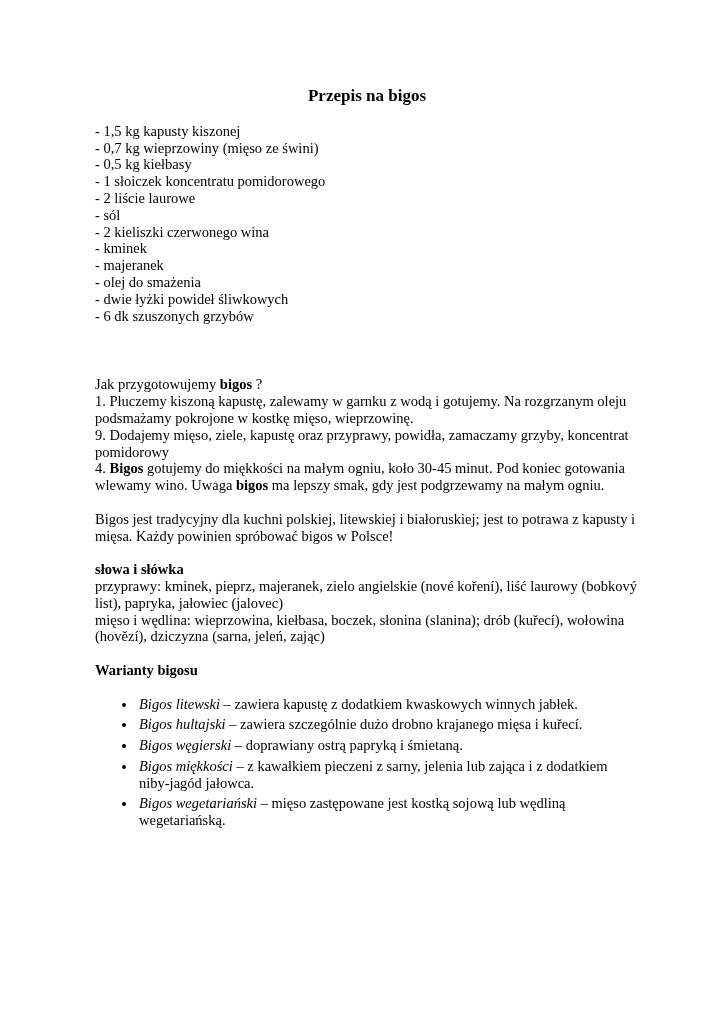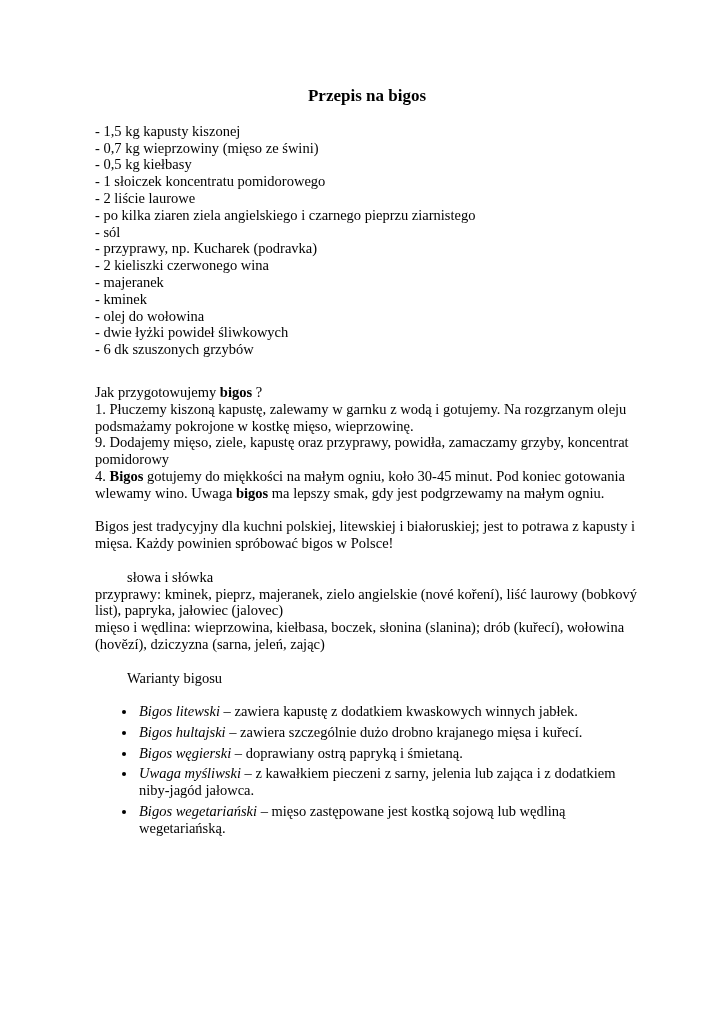--- a/index.html
+++ b/index.html
@@ -23,22 +23,22 @@
   }
   .doc-title {
     margin: 0 0 16.8px 0;
     text-align: center;
     font-size: 17px;
     line-height: 20px;
     font-weight: bold;
   }
   p { margin: 0; }
   .section-gap-1 { margin-top: 16.8px; }
-  .section-gap-2 { margin-top: 26px; }
-  .bold-heading { font-weight: normal; margin-left: 32px; }
+  .section-gap-2 { margin-top: 52px; }
+  .bold-heading { font-weight: bold; }
   .variant-list {
     margin: 16.8px 0 0 0;
     padding: 0 0 0 38px;
     list-style: disc outside;
   }
   .variant-list li { margin: 4px; padding-left: 2px; }
   .variant-name { font-style: italic; }
 </style>
 </head>
 <body>
@@ -54,33 +54,31 @@
 
 
       <p>- 0,7 kg wieprzowiny (mięso ze świni)</p>
 
       <p>- 0,5 kg kiełbasy</p>
 
       <p>- 1 słoiczek koncentratu pomidorowego</p>
 
       <p>- 2 liście laurowe</p>
 
-      <p>- po kilka ziaren ziela angielskiego i czarnego pieprzu ziarnistego</p>
 
       <p>- sól</p>
 
-      <p>- przyprawy, np. Kucharek (podravka)</p>
 
       <p>- 2 kieliszki czerwonego wina</p>
 
+      <p>- kminek</p>
+
       <p>- majeranek</p>
 
-      <p>- kminek</p>
-
-      <p>- olej do wołowina</p>
+      <p>- olej do smażenia</p>
 
       <p>- dwie łyżki powideł śliwkowych</p>
 
       <p>- 6 dk szuszonych grzybów</p>
     </div>
 
   <div class="preparation section-gap-2">
     <p class="rich"><span>Jak przygotowujemy </span><span style="font-weight: bold;">bigos</span><span> ?</span></p>
     <div>
 
@@ -115,21 +113,21 @@
 
         <li>
           <span class="variant-name">Bigos hultajski</span><span> – zawiera szczególnie dużo drobno krajanego mięsa i kuřecí.</span>
         </li>
 
         <li>
           <span class="variant-name">Bigos węgierski</span><span> – doprawiany ostrą papryką i śmietaną.</span>
         </li>
 
         <li>
-          <span class="variant-name">Uwaga myśliwski</span><span> – z kawałkiem pieczeni z sarny, jelenia lub zająca i z dodatkiem niby-jagód jałowca.</span>
+          <span class="variant-name">Bigos miękkości</span><span> – z kawałkiem pieczeni z sarny, jelenia lub zająca i z dodatkiem niby-jagód jałowca.</span>
         </li>
 
         <li>
           <span class="variant-name">Bigos wegetariański</span><span> – mięso zastępowane jest kostką sojową lub wędliną wegetariańską.</span>
         </li>
       </ul>
   </div>
 
 </div>
 

